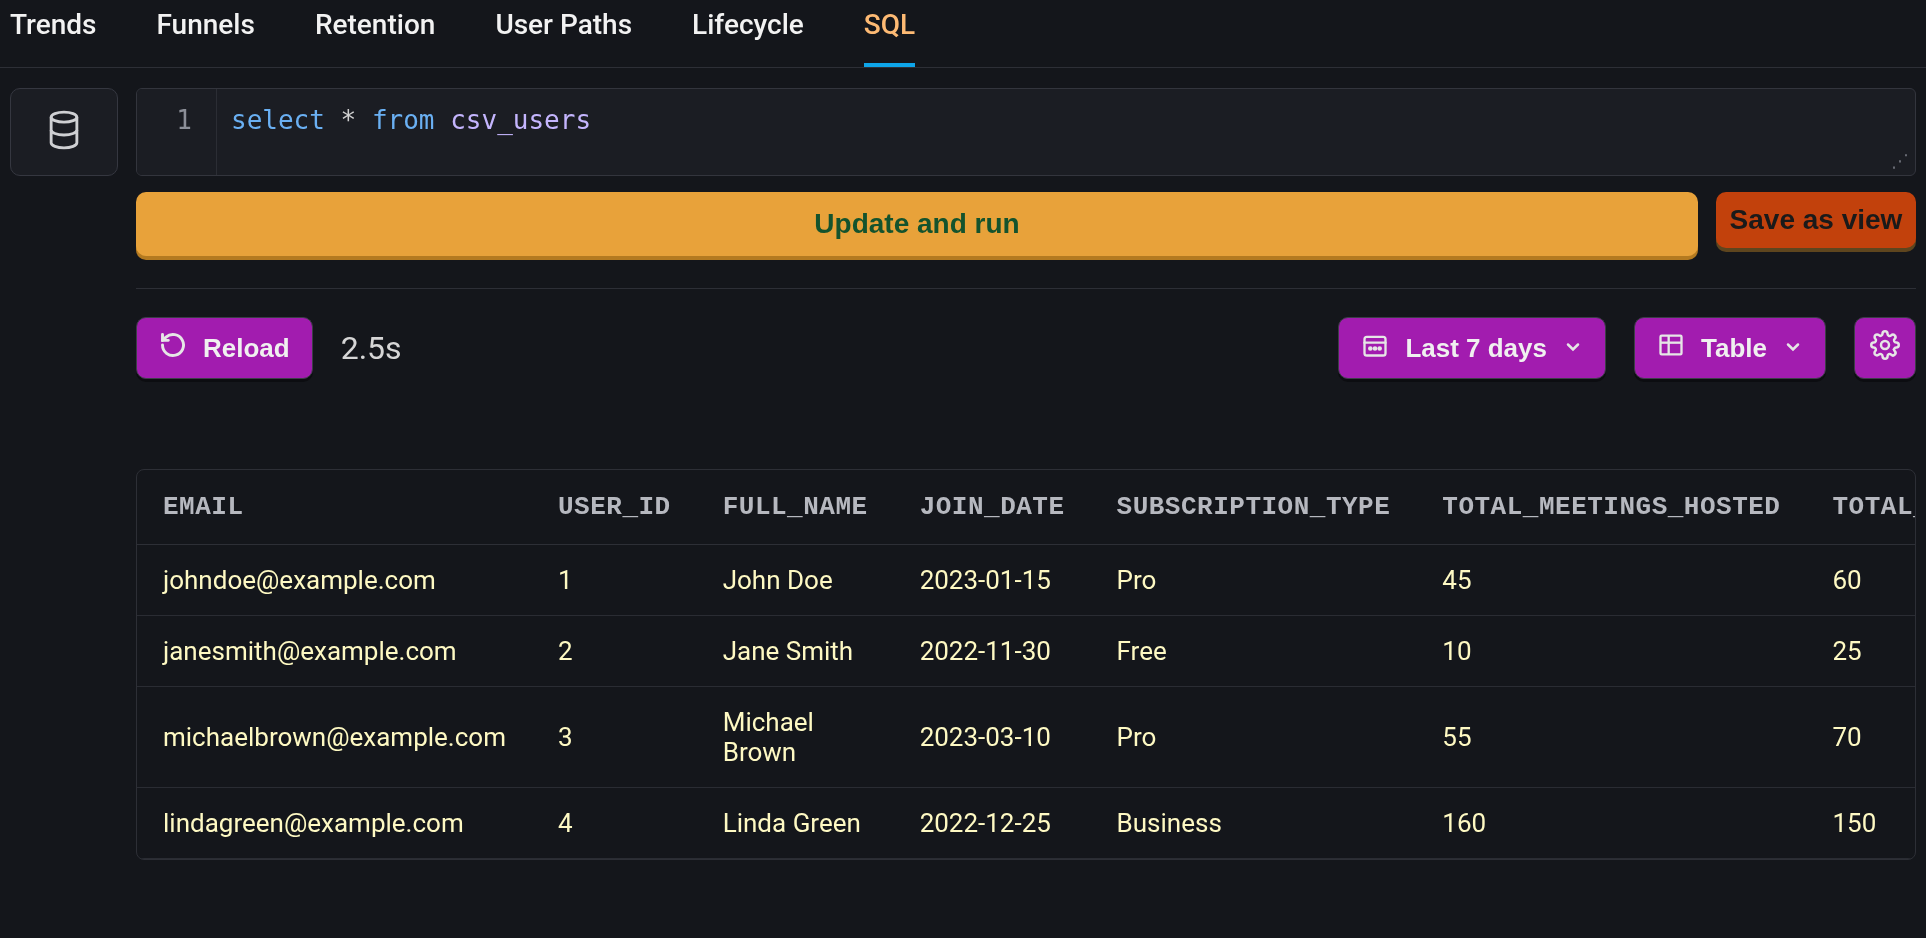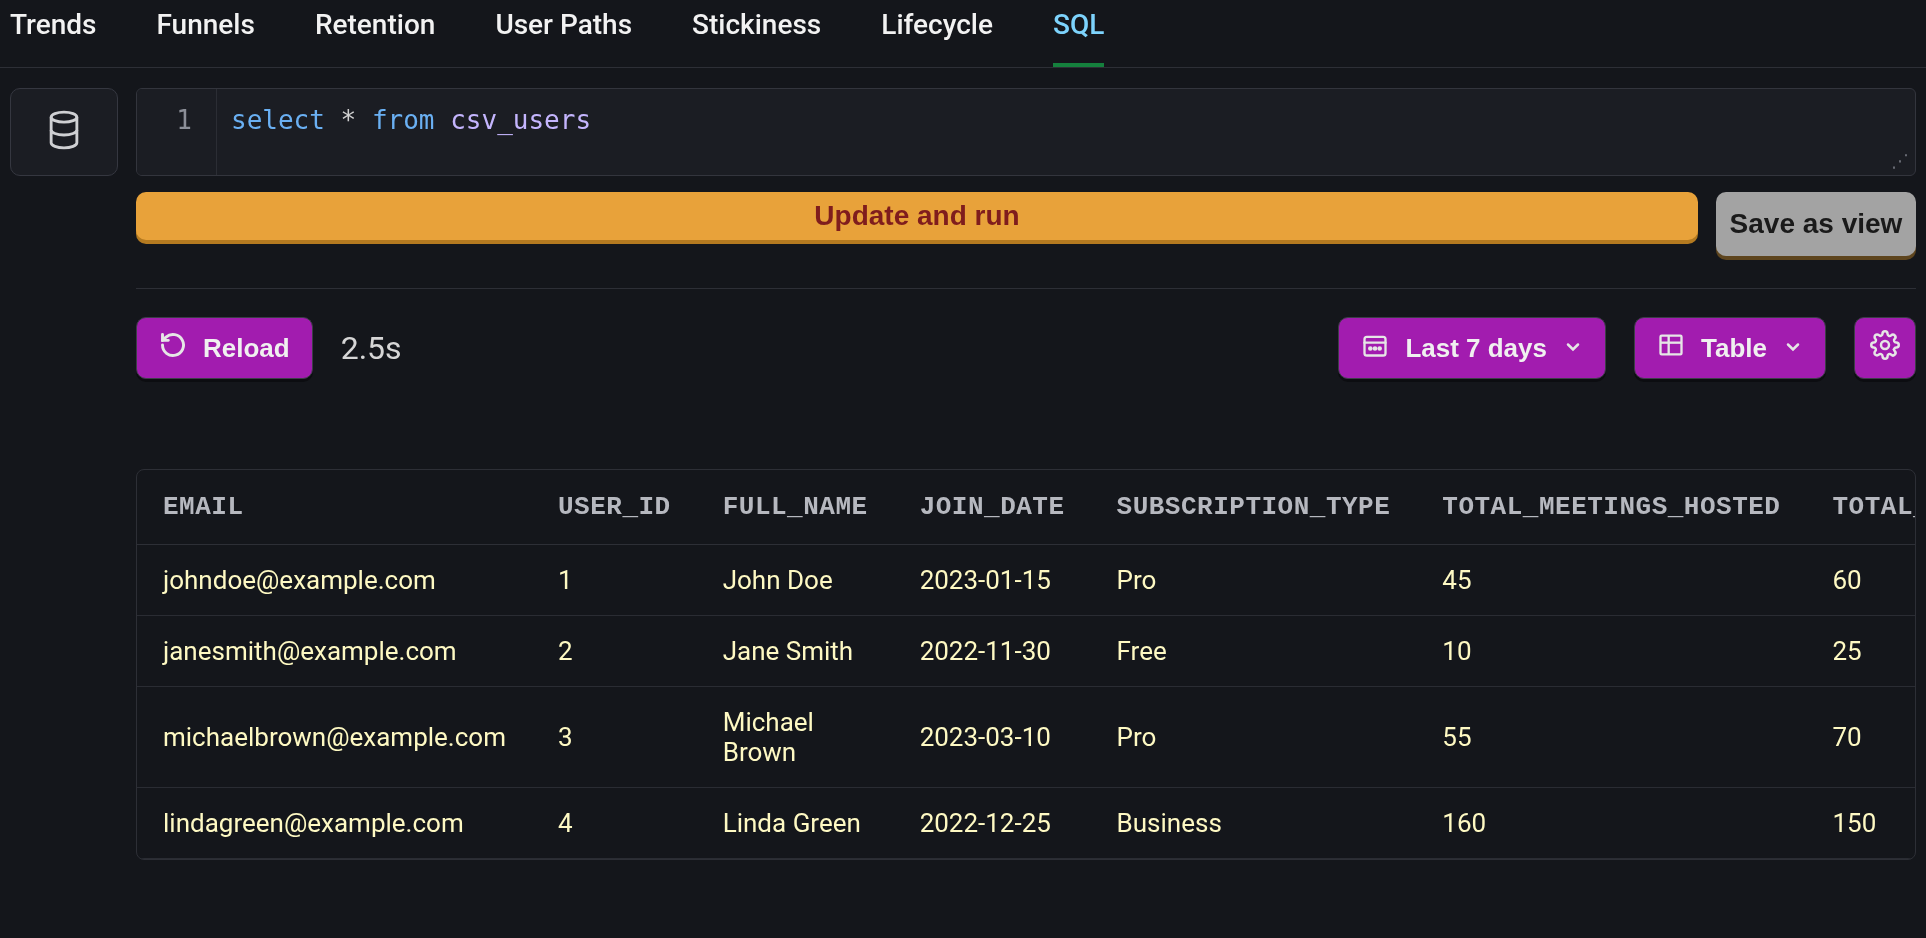--- a/index.html
+++ b/index.html
@@ -21,22 +21,22 @@
   }
   .tab {
     font-size: 28px;
     font-weight: 500;
     color: #f2f2f2;
     padding-bottom: 22px;
     cursor: pointer;
     border-bottom: 4px solid transparent;
   }
   .tab.active {
-    color: #7dd3fc;
-    border-bottom: 4px solid #15803d;
+    color: #fdba74;
+    border-bottom: 4px solid #0ea5e9;
   }
 
   
   .content {
     display: flex;
     gap: 18px;
     padding: 20px 10px 0 10px;
   }
   .db-button {
     width: 108px;
@@ -103,29 +103,29 @@
     font-weight: 600;
     border-radius: 10px;
     border: none;
     cursor: pointer;
     display: flex;
     align-items: center;
     justify-content: center;
   }
   .btn-run {
     flex: 1;
-    height: 48px;
+    height: 64px;
     background: #e8a23a;
-    color: #7f1d1d;
+    color: #14532d;
     box-shadow: 0 4px 0 0 #b47a20;
   }
   .btn-save {
     width: 200px;
-    height: 64px;
-    background: #a3a3a3;
+    height: 56px;
+    background: #c2410c;
     color: #1a1a1a;
     box-shadow: 0 4px 0 0 #5e451e;
   }
 
   
   .hr {
     height: 1px;
     background: #2d2f36;
     margin: 32px 0 0 0;
   }
@@ -194,21 +194,20 @@
   }
 </style>
 </head>
 <body>
 
 <div class="tabs">
   <div class="tab">Trends</div>
   <div class="tab">Funnels</div>
   <div class="tab">Retention</div>
   <div class="tab">User Paths</div>
-  <div class="tab">Stickiness</div>
   <div class="tab">Lifecycle</div>
   <div class="tab active">SQL</div>
 </div>
 
 <div class="content">
 
   <div class="db-button">
     <span>
       <svg width="36" height="40" viewBox="0 0 24 28" fill="none" stroke-width="2">
         <ellipse cx="12" cy="5" rx="9" ry="3.5"></ellipse>

